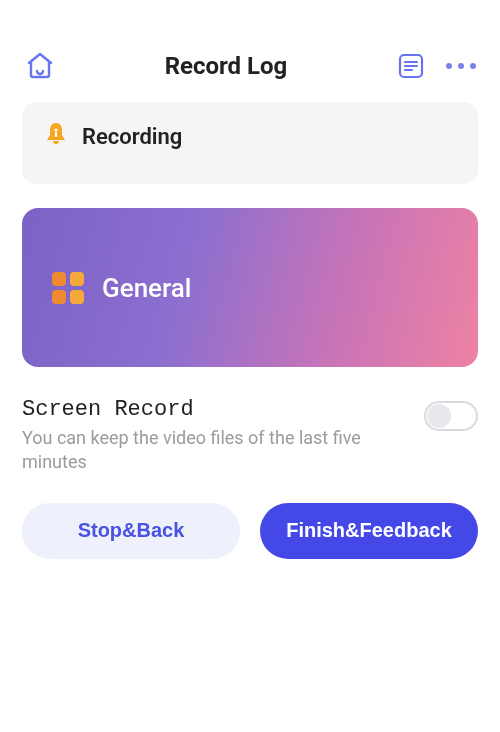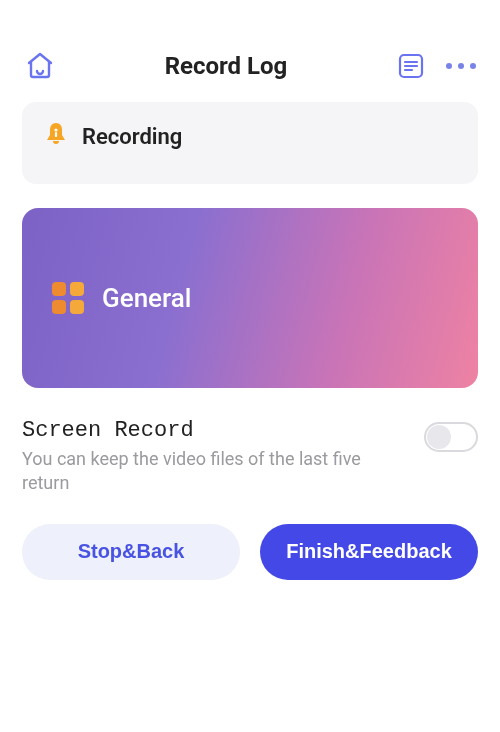--- a/index.html
+++ b/index.html
@@ -33,21 +33,21 @@
   background: #f5f5f8;
   border-radius: 14px;
   padding: 18px 20px 22px 20px;
 }
 .info-head { display: flex; align-items: center; gap: 12px; margin-bottom: 10px; }
 .info-title { font-size: 22px; font-weight: 600; color: #222; }
 .info-body { margin-left: 40px; color: #8e8e93; font-size: 18px; line-height: 1.4; }
 .info-note { margin-top: 18px; }
 .rec-card {
   margin: 0 22px 30px 22px;
-  height: 180px;
+  height: 159px;
   border-radius: 16px;
   background: linear-gradient(105deg, #7d62c6 0%, #8a6fd0 35%, #c974b7 70%, #ee82a3 100%);
   display: flex;
   align-items: center;
   justify-content: space-between;
   padding: 0 30px 0 30px;
   color: #fff;
 }
 .rec-left { display: flex; align-items: center; gap: 18px; }
 .rec-label { font-size: 26px; font-weight: 500; }
@@ -152,21 +152,21 @@
       <div style="background:#ee8a2f"></div>
       <div style="background:#f6a93b"></div>
     </div>
     <div class="rec-label">General</div>
   </div>
 </div>
 
 <div class="screen-rec">
   <div class="screen-rec-left">
     <div class="screen-rec-title">Screen Record</div>
-    <div class="screen-rec-desc">You can keep the video files of the last five return</div>
+    <div class="screen-rec-desc">You can keep the video files of the last five minutes</div>
   </div>
   <div class="toggle">
     <div class="toggle-knob"></div>
   </div>
 </div>
 
 <div class="buttons">
   <button class="btn btn-secondary">Stop&amp;Back</button>
   <button class="btn btn-primary">Finish&amp;Feedback</button>
 </div>

